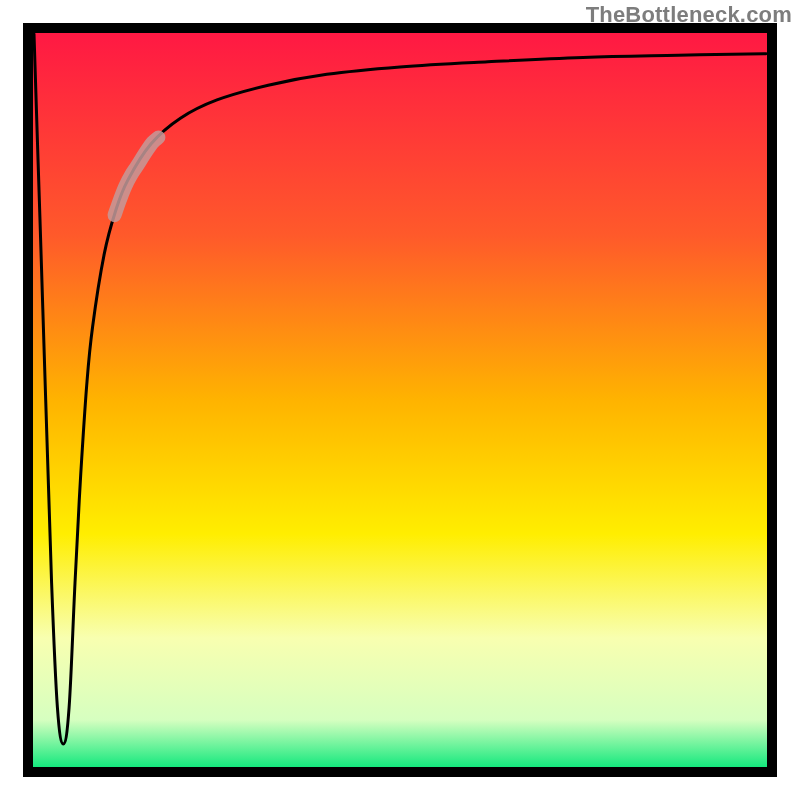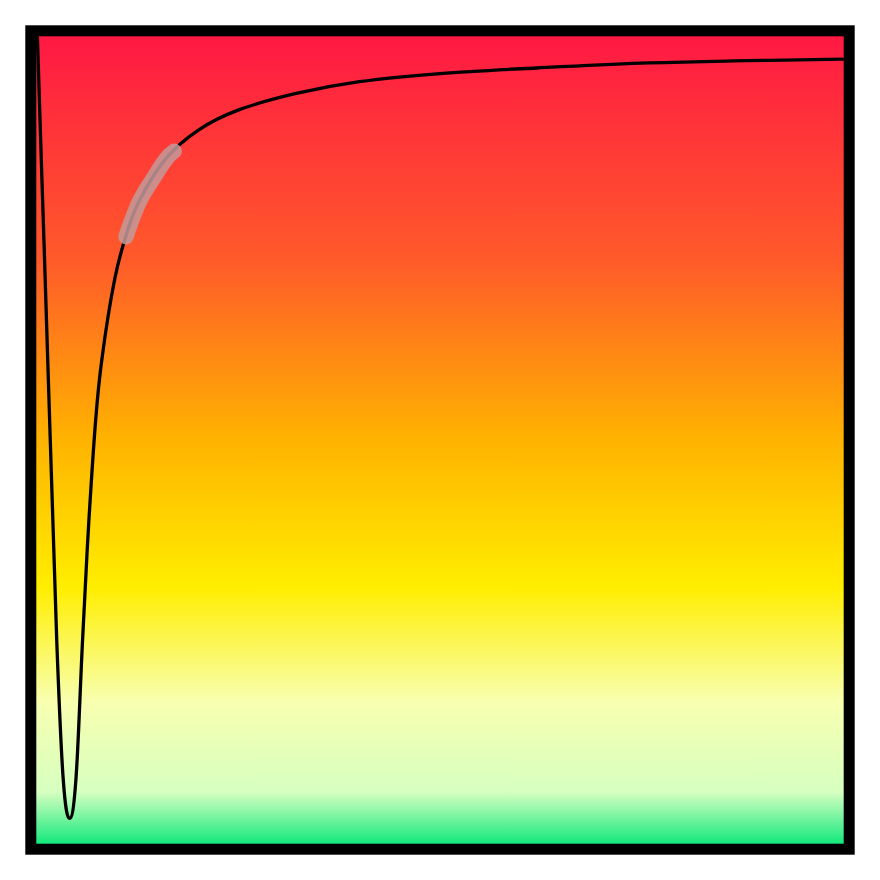--- a/index.html
+++ b/index.html
@@ -26,20 +26,21 @@
     pointer-events: none;
   }
   svg {
     display: block;
   }
 </style>
 </head>
 <body>
 
 <div class="chart-wrap">
+  <div class="watermark">TheBottleneck.com</div>
 
   <svg id="chart-svg" width="800" height="800" viewBox="0 0 800 800" xmlns="http://www.w3.org/2000/svg">
     <defs>
       <linearGradient id="bg-grad" x1="0" y1="0" x2="0" y2="1">
           <stop offset="0.0%" stop-color="#ff1744"></stop>
           <stop offset="28.0%" stop-color="#ff5a2a"></stop>
           <stop offset="50.0%" stop-color="#ffb300"></stop>
           <stop offset="68.0%" stop-color="#ffee00"></stop>
           <stop offset="82.0%" stop-color="#f8ffb0"></stop>
           <stop offset="93.0%" stop-color="#d6ffc0"></stop>

